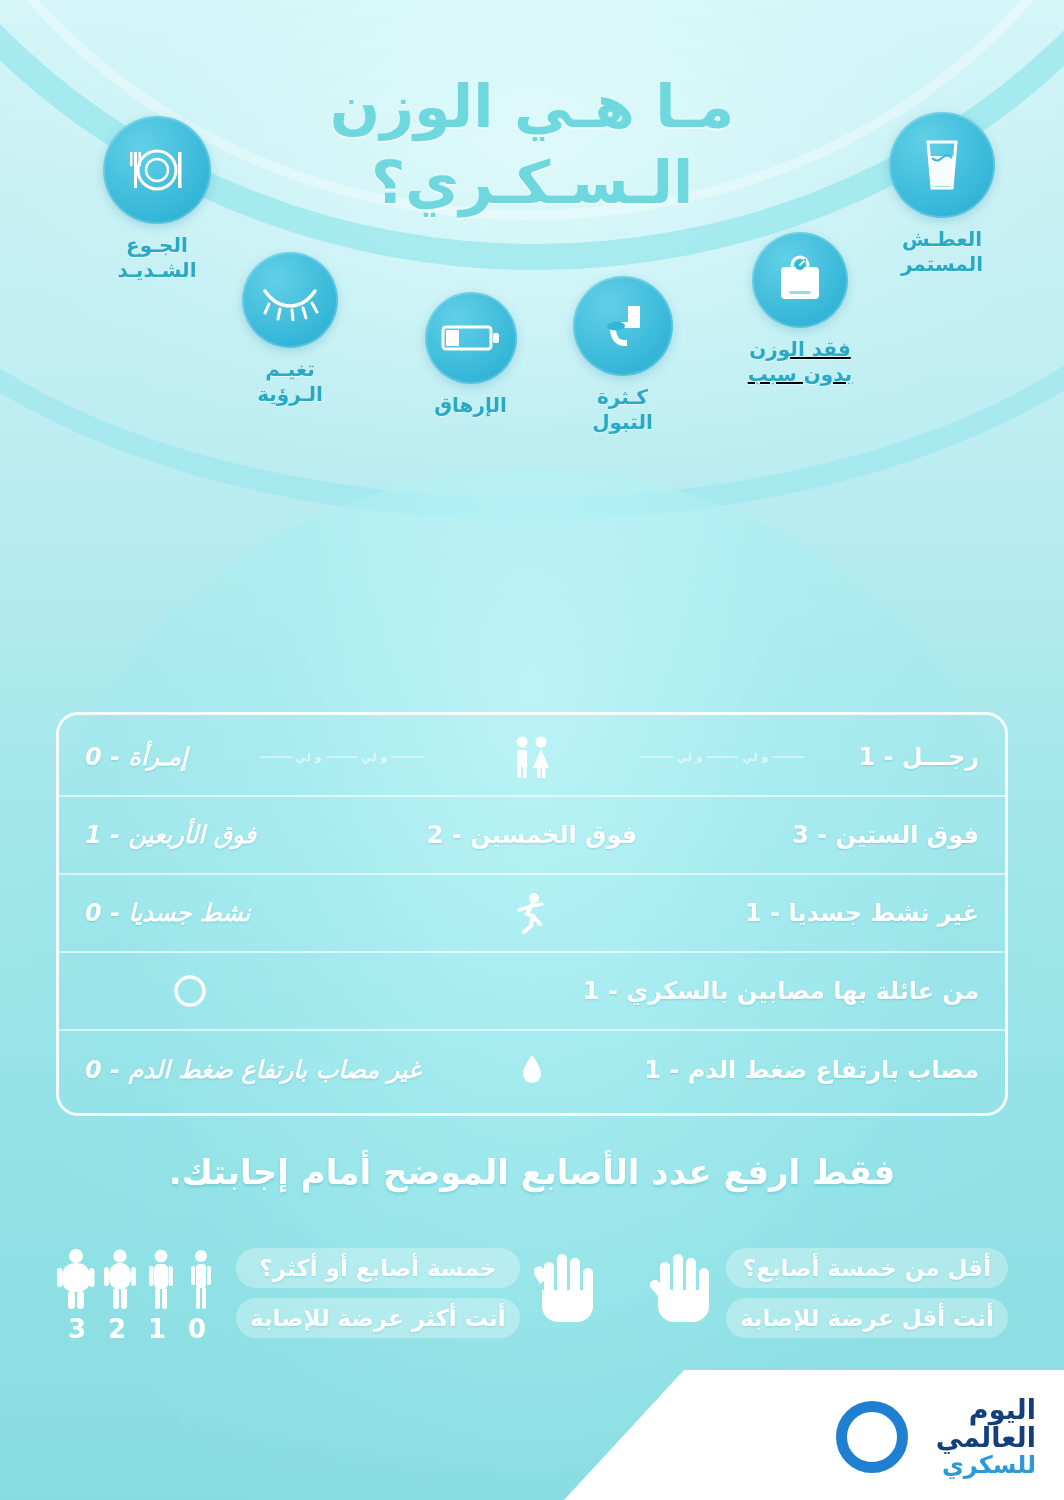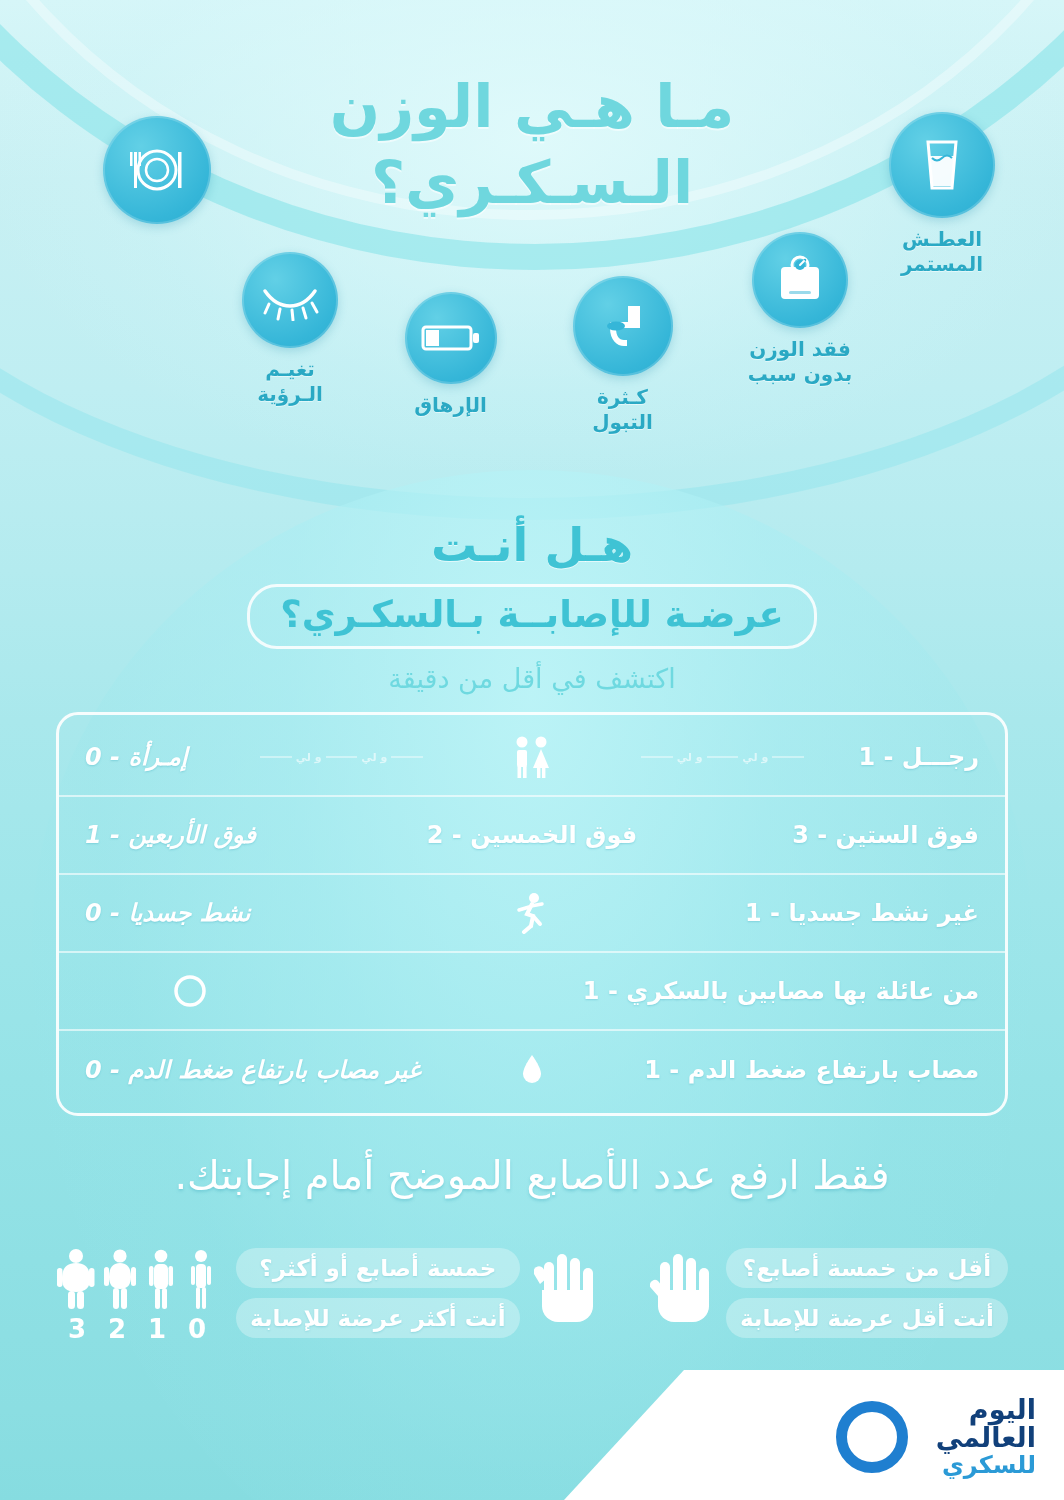--- a/index.html
+++ b/index.html
@@ -114,25 +114,25 @@
     line-height: 1.25;
     letter-spacing: 1px;
     text-shadow: 0 1px 0 rgba(255,255,255,0.5);
   }
 
   
   #sym-hunger   { left: 62px;  top: 116px; width: 190px; }
   #sym-hunger .sym-circle { width: 108px; height: 108px; }
   #sym-vision   { left: 200px; top: 252px; width: 180px; }
   #sym-vision .sym-circle { width: 96px; height: 96px; }
-  #sym-fatigue  { left: 368px; top: 292px; width: 165px; }
+  #sym-fatigue  { left: 388px; top: 292px; width: 165px; }
   #sym-fatigue .sym-circle { width: 92px; height: 92px; }
   #sym-urine    { left: 540px; top: 276px; width: 165px; }
   #sym-urine .sym-circle { width: 100px; height: 100px; }
-  #sym-weight   { left: 710px; top: 232px; width: 180px; }
+  #sym-weight   { left: 710px; top: 232px; width: 180px; text-decoration: underline; }
   #sym-weight .sym-circle { width: 96px; height: 96px; }
   #sym-thirst   { left: 852px; top: 112px; width: 180px; }
   #sym-thirst .sym-circle { width: 106px; height: 106px; }
 
   .icon-svg { display: block; }
 
   
   .q-head {
     position: absolute;
     top: 518px; left: 0; width: 100%;
@@ -207,22 +207,22 @@
   .dotline .tick {
     color: rgba(255,255,255,0.8); font-size: 11px; letter-spacing: 0; font-weight: bold;
   }
 
   
   .instruction {
     position: absolute;
     top: 1152px; left: 0; width: 100%;
     text-align: center;
     color: #ffffff;
-    font-size: 40px;
-    font-weight: normal;
+    font-size: 34px;
+    font-weight: bold;
     letter-spacing: 1px;
     text-shadow: 0 2px 3px rgba(60,170,190,0.35);
     z-index: 6;
   }
 
   
   .results {
     position: absolute;
     top: 1248px; left: 56px; width: 952px;
     display: flex;
@@ -296,20 +296,24 @@
     <div class="sym-circle">
       <svg class="icon-svg" width="62" height="52" viewBox="0 0 62 52">
         <circle cx="31" cy="26" r="19" fill="none" stroke="#ffffff" stroke-width="3"></circle>
         <circle cx="31" cy="26" r="11" fill="none" stroke="#ffffff" stroke-width="2.5"></circle>
         <rect x="8" y="8" width="3" height="36" fill="#ffffff"></rect>
         <rect x="4" y="8" width="2.5" height="14" fill="#ffffff"></rect>
         <rect x="12.5" y="8" width="2.5" height="14" fill="#ffffff"></rect>
         <rect x="52" y="8" width="3.5" height="36" fill="#ffffff"></rect>
       </svg>
     </div>
+    <div class="sym-label">
+      <span>الجـوع</span><br>
+      <span>الشـديـد</span>
+    </div>
   </div>
 
   <div class="symptom" id="sym-vision">
     <div class="sym-circle">
       <svg class="icon-svg" width="62" height="42" viewBox="0 0 62 42">
         <path d="M6 12 C20 32 42 32 56 12" fill="none" stroke="#ffffff" stroke-width="3.5" stroke-linecap="round"></path>
         <path d="M10 25 L6 34" stroke="#ffffff" stroke-width="3" stroke-linecap="round"></path>
         <path d="M21 30 L19 40" stroke="#ffffff" stroke-width="3" stroke-linecap="round"></path>
         <path d="M33 31 L34 41" stroke="#ffffff" stroke-width="3" stroke-linecap="round"></path>
         <path d="M44 29 L47 39" stroke="#ffffff" stroke-width="3" stroke-linecap="round"></path>
@@ -374,25 +378,20 @@
         <path d="M11 20 h24 l-2.6 30 h-18.8 z" fill="#ffffff" opacity="0.95"></path>
         <path d="M13 22 q5 5 10 0 q5 -5 10 0" fill="none" stroke="#35b6d8" stroke-width="2"></path>
       </svg>
     </div>
     <div class="sym-label">
       <span>العطـش</span><br>
       <span>المستمر</span>
     </div>
   </div>
 
-  <div class="q-head">
-    <div class="q-line1">هـل أنـت</div>
-    <div class="q-line2-pill">عرضـة للإصابــة بـالسكـري؟</div>
-    <div class="q-sub">اكتشف في أقل من دقيقة</div>
-  </div>
 
   <div class="quiz">
 
     <div class="quiz-row">
       <div class="cell right">رجـــل - 1</div>
       <div class="dotline">
         <div class="seg"></div>
           <div class="tick">و لي</div>
           <div class="seg"></div>
           <div class="tick">و لي</div>

